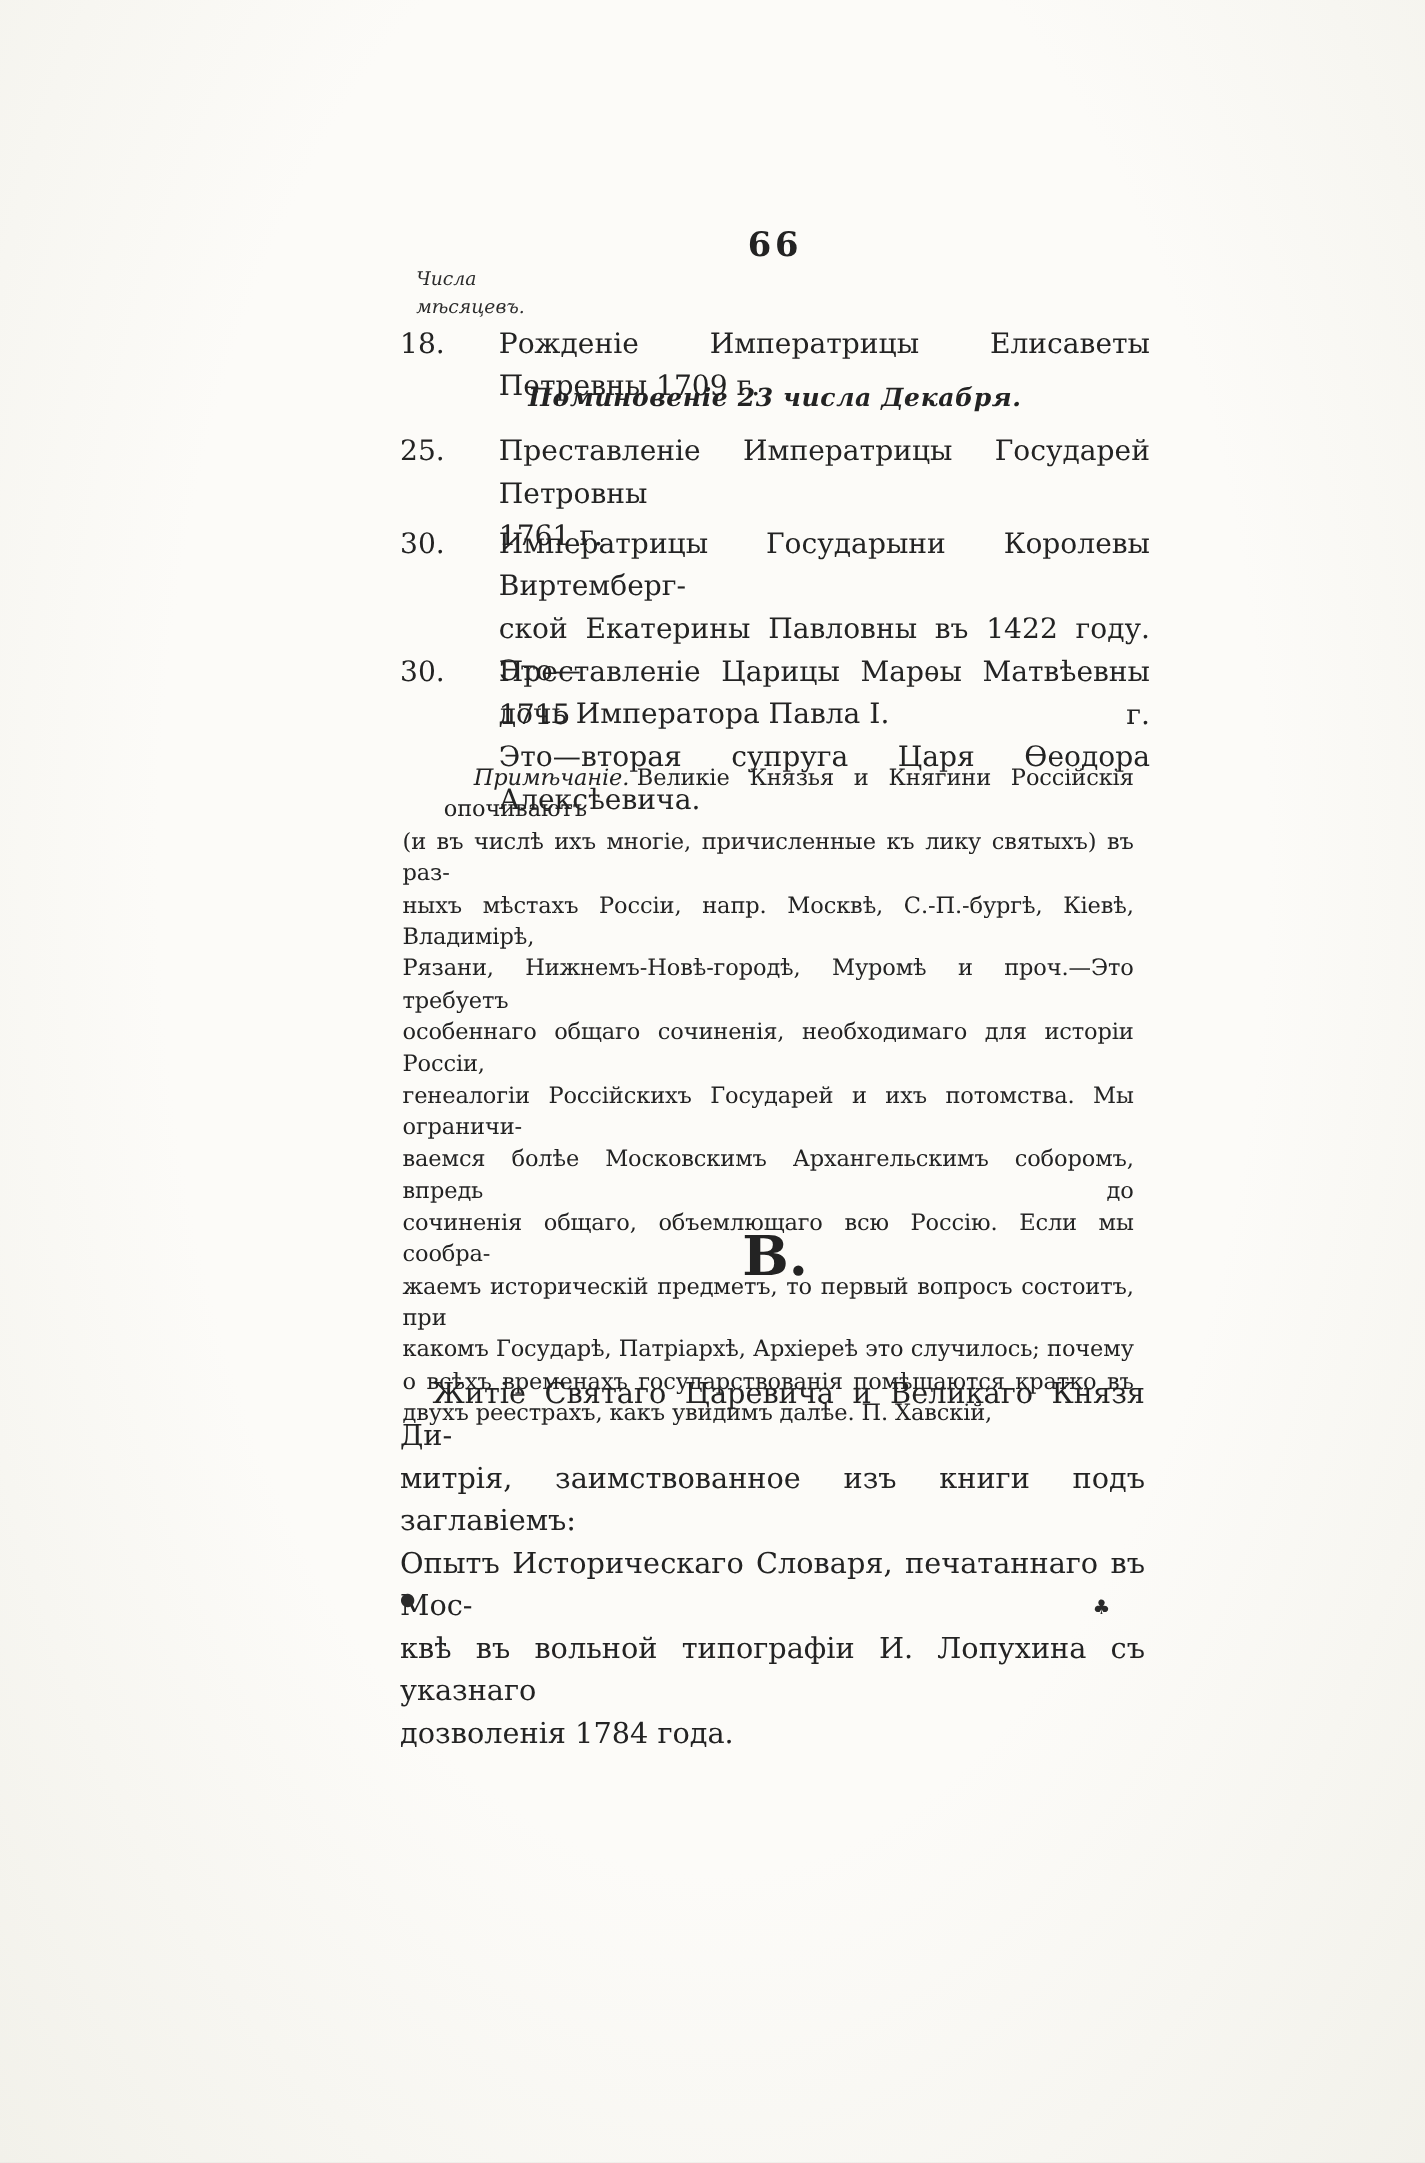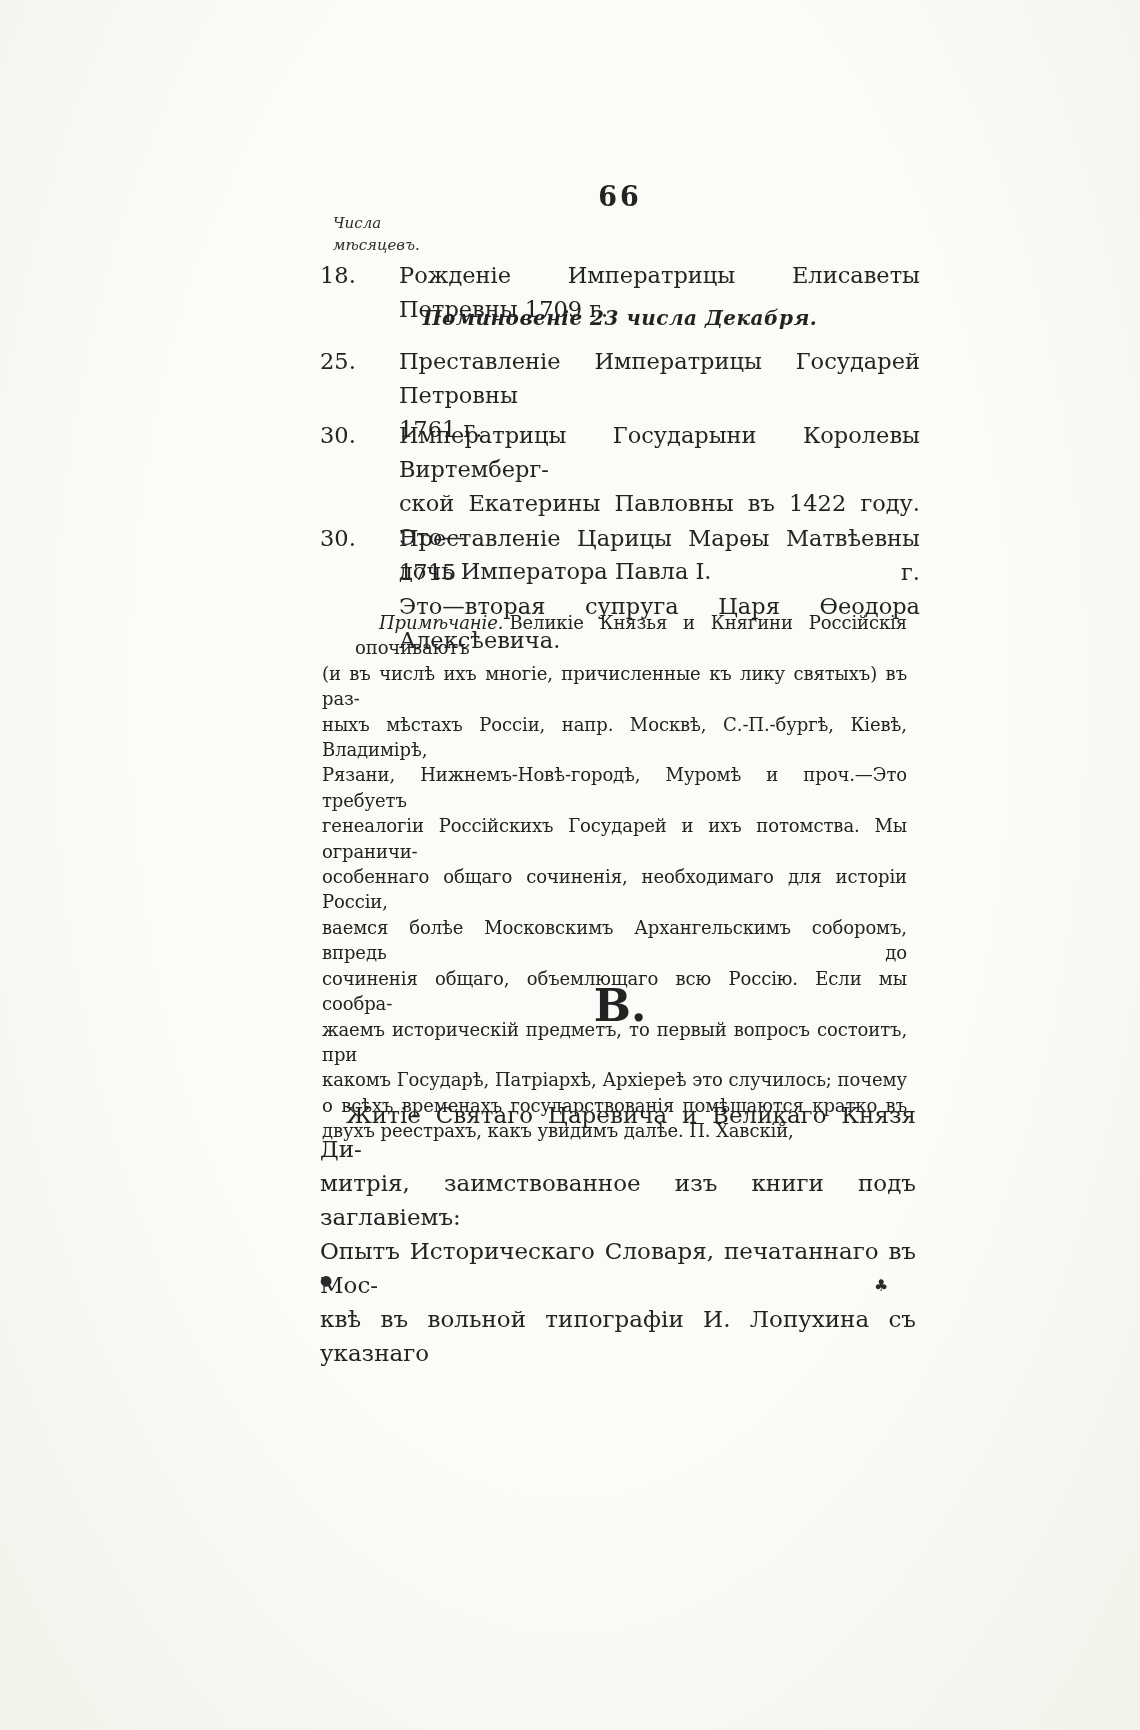--- a/index.html
+++ b/index.html
@@ -144,36 +144,37 @@
   </div>
 
   <div class="note">
     <div class="first-line">
       <span class="lead">Примѣчаніе.</span><span>Великіе Князья и Княгини Россійскія опочиваютъ</span>
     </div>
     <div class="note-lines">
         <div class="line">(и въ числѣ ихъ многіе, причисленные къ лику святыхъ) въ раз-</div>
         <div class="line">ныхъ мѣстахъ Россіи, напр. Москвѣ, С.-П.-бургѣ, Кіевѣ, Владимірѣ,</div>
         <div class="line">Рязани, Нижнемъ-Новѣ-городѣ, Муромѣ и проч.—Это требуетъ</div>
+        <div class="line">особеннаго общаго сочиненія, необходимаго для исторіи Россіи,</div>
         <div class="line">генеалогіи Россійскихъ Государей и ихъ потомства. Мы ограничи-</div>
-        <div class="line">особеннаго общаго сочиненія, необходимаго для исторіи Россіи,</div>
         <div class="line">ваемся болѣе Московскимъ Архангельскимъ соборомъ, впредь до</div>
         <div class="line">сочиненія общаго, объемлющаго всю Россію. Если мы сообра-</div>
         <div class="line">жаемъ историческій предметъ, то первый вопросъ состоитъ, при</div>
         <div class="line">какомъ Государѣ, Патріархѣ, Архіереѣ это случилось; почему</div>
         <div class="line">о всѣхъ временахъ государствованія помѣщаются кратко въ</div>
         <div class="line last">двухъ реестрахъ, какъ увидимъ далѣе. П. Хавскій,</div>
       </div>
   </div>
 
   <div class="section-letter">В.</div>
 
   <div class="closing">
       <div class="line">Житіе Святаго Царевича и Великаго Князя Ди-</div>
       <div class="line">митрія, заимствованное изъ книги подъ заглавіемъ:</div>
       <div class="line">Опытъ Историческаго Словаря, печатаннаго въ Мос-</div>
       <div class="line">квѣ въ вольной типографіи И. Лопухина съ указнаго</div>
+      <div class="line last">дозволенія 1784 года.</div>
     </div>
 
   <div class="ornament ornament-left">●</div>
   <div class="ornament ornament-right">♣</div>
 
 </div>
 
 </body></html>

